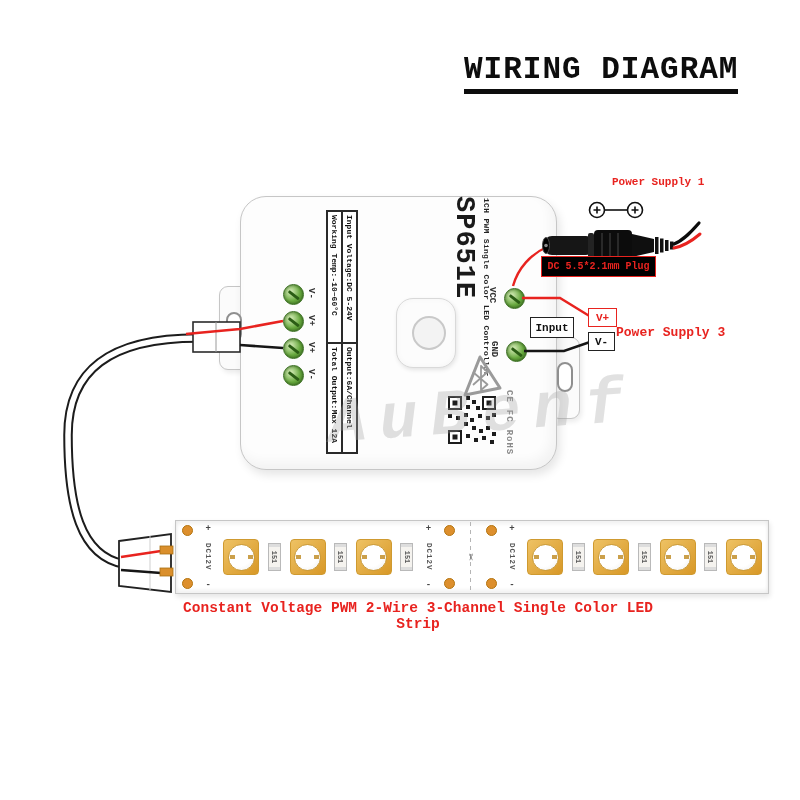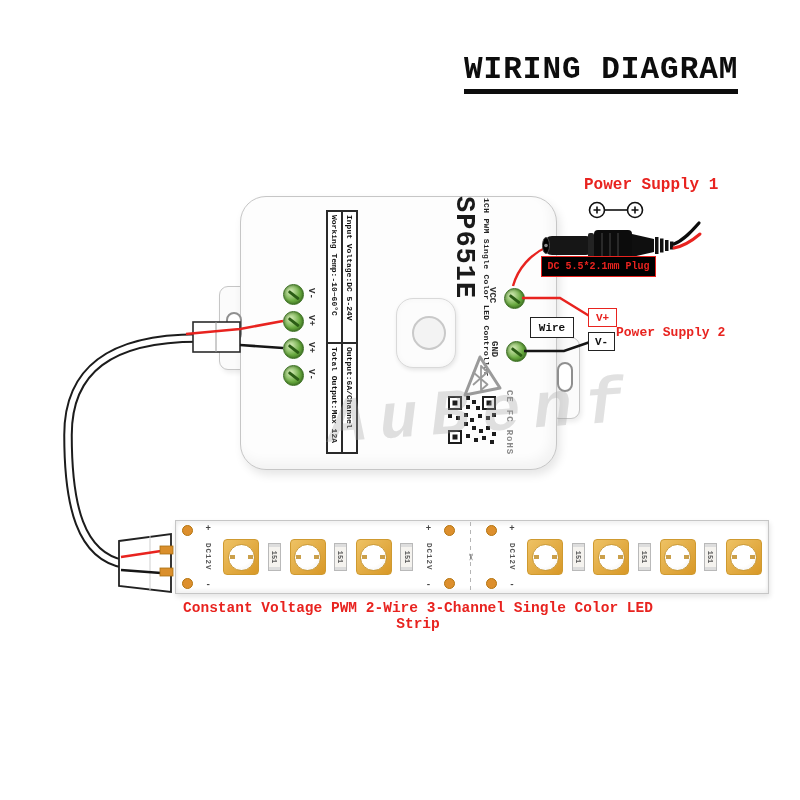--- a/index.html
+++ b/index.html
@@ -35,21 +35,21 @@
 
   #model{left:479px;top:196px;font-size:27px;font-weight:bold;letter-spacing:1px;color:#1a1a1a;}
   #subtitle{left:491px;top:198px;font-size:8px;font-weight:bold;letter-spacing:.3px;color:#222;}
   #specs{left:358px;top:210px;display:grid;grid-template-columns:132px 110px;border:1px solid #2a2a2a;background:#fff;}
   #specs .scell{border:0.5px solid #2a2a2a;font-size:8px;font-weight:bold;padding:2px 3px;white-space:nowrap;color:#111;}
   #certs{left:514px;top:390px;font-size:9px;font-weight:bold;color:#8a8a8a;letter-spacing:1px;}
   #certs span{margin-right:7px;}
 
   
   .redtxt{color:#e8231f;font-weight:bold;}
-  #ps1-label{left:584px;top:176px;font-size:16px;}
+  #ps1-label{left:612px;top:176px;font-size:11px;}
   #plug-label{left:541px;top:256px;width:113px;height:19px;border:1.5px solid #e8231f;color:#e8231f;
               font-size:10px;font-weight:bold;display:flex;align-items:center;justify-content:center;background:#000000;}
   .tagbox{display:flex;align-items:center;justify-content:center;font-weight:bold;background:#fff;}
   #wire-label{left:530px;top:317px;width:42px;height:19px;border:1.5px solid #222;color:#111;font-size:11px;}
   #vplus{left:588px;top:308px;width:27px;height:17px;border:1.5px solid #e8231f;color:#e8231f;font-size:11px;}
   #vminus{left:588px;top:332px;width:25px;height:17px;border:1.5px solid #222;color:#111;font-size:11px;}
   #ps2-label{left:616px;top:325px;font-size:13px;}
 
   
   #watermark{left:328px;top:378px;font-size:64px;font-weight:bold;font-style:italic;letter-spacing:13px;
@@ -209,24 +209,24 @@
       <circle cx="597" cy="210" r="7.5"></circle>
       <path d="M 593.5,210 L 600.5,210 M 597,206.5 L 597,213.5"></path>
       <line x1="605" y1="210" x2="627" y2="210"></line>
       <circle cx="635" cy="210" r="7.5"></circle>
       <path d="M 631.5,210 L 638.5,210 M 635,206.5 L 635,213.5"></path>
     </g>
   </svg>
 
   <div class="abs redtxt z6" id="ps1-label">Power Supply 1</div>
   <div class="abs z6" id="plug-label">DC 5.5*2.1mm Plug</div>
-  <div class="abs tagbox z6" id="wire-label">Wire</div>
+  <div class="abs tagbox z6" id="wire-label">Input</div>
   <div class="abs tagbox z6" id="vplus">V+</div>
   <div class="abs tagbox z6" id="vminus">V-</div>
-  <div class="abs redtxt z6" id="ps2-label">Power Supply 2</div>
+  <div class="abs redtxt z6" id="ps2-label">Power Supply 3</div>
 
   <div class="abs" id="watermark">AuBenf</div>
 
   <div class="abs" id="strip">
       <div class="cell pads">
         <span class="pad"></span>
         <span class="pad"></span>
       </div>
       <div class="cell mark">
         <span class="pm">+</span>

